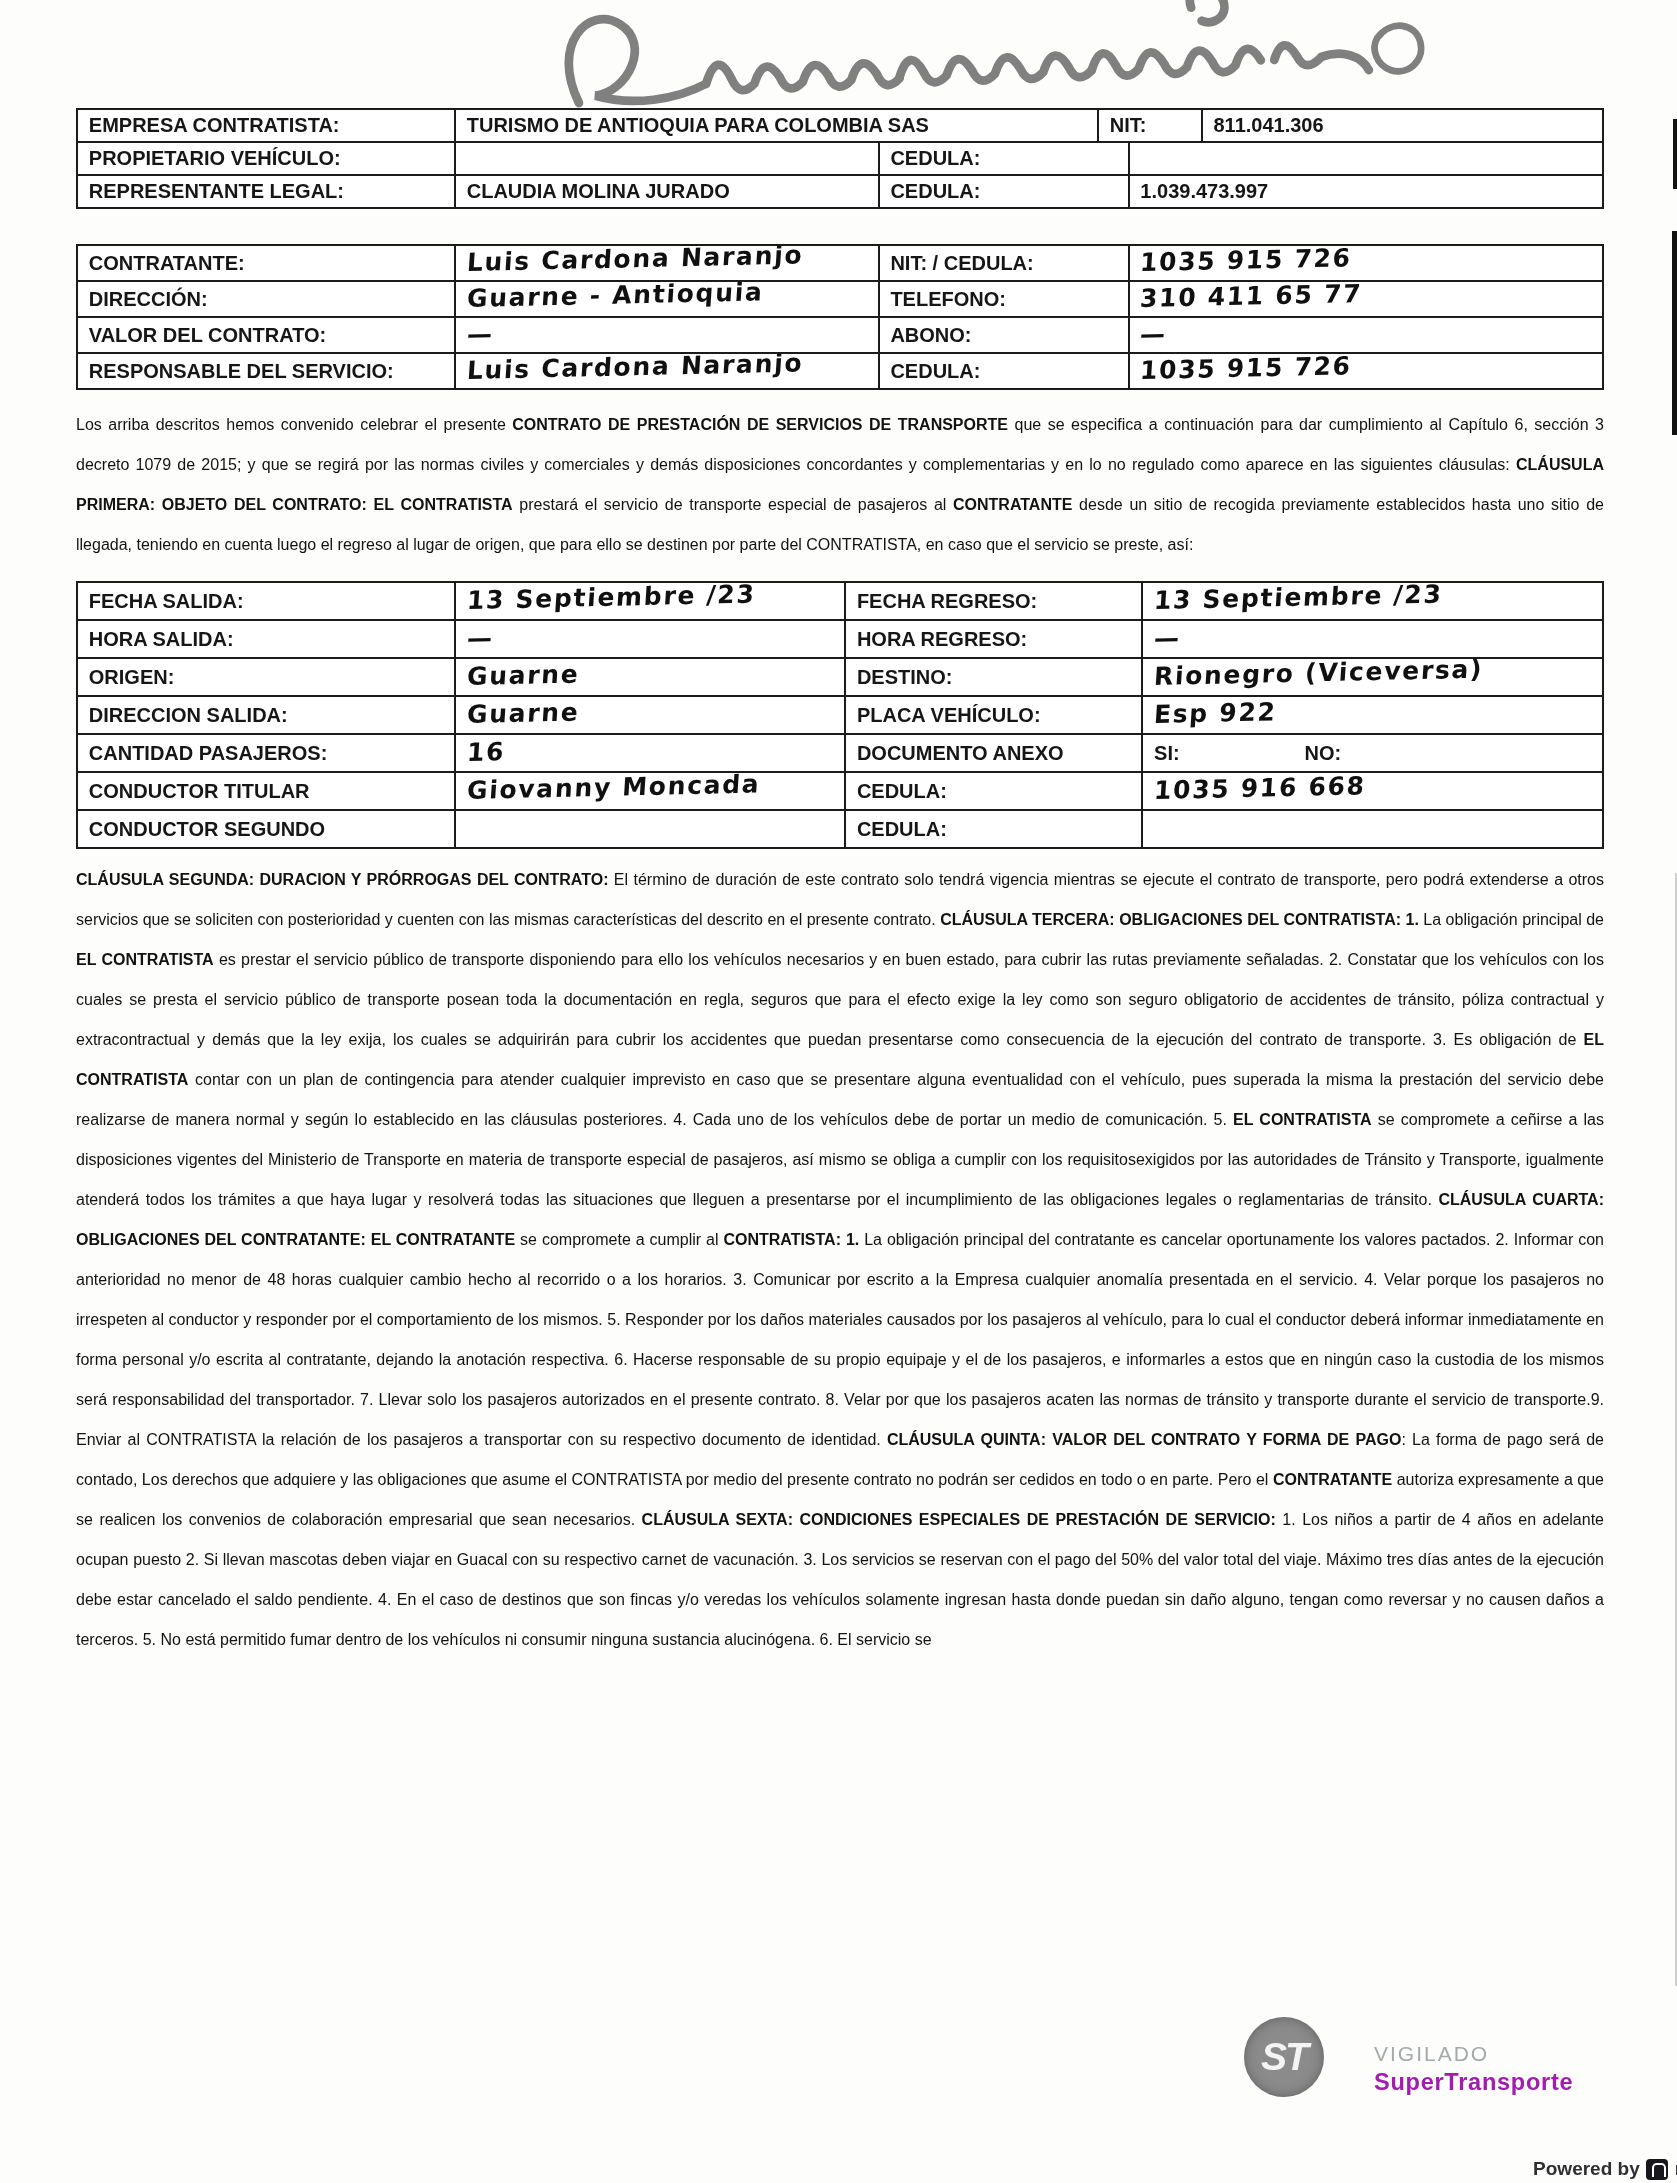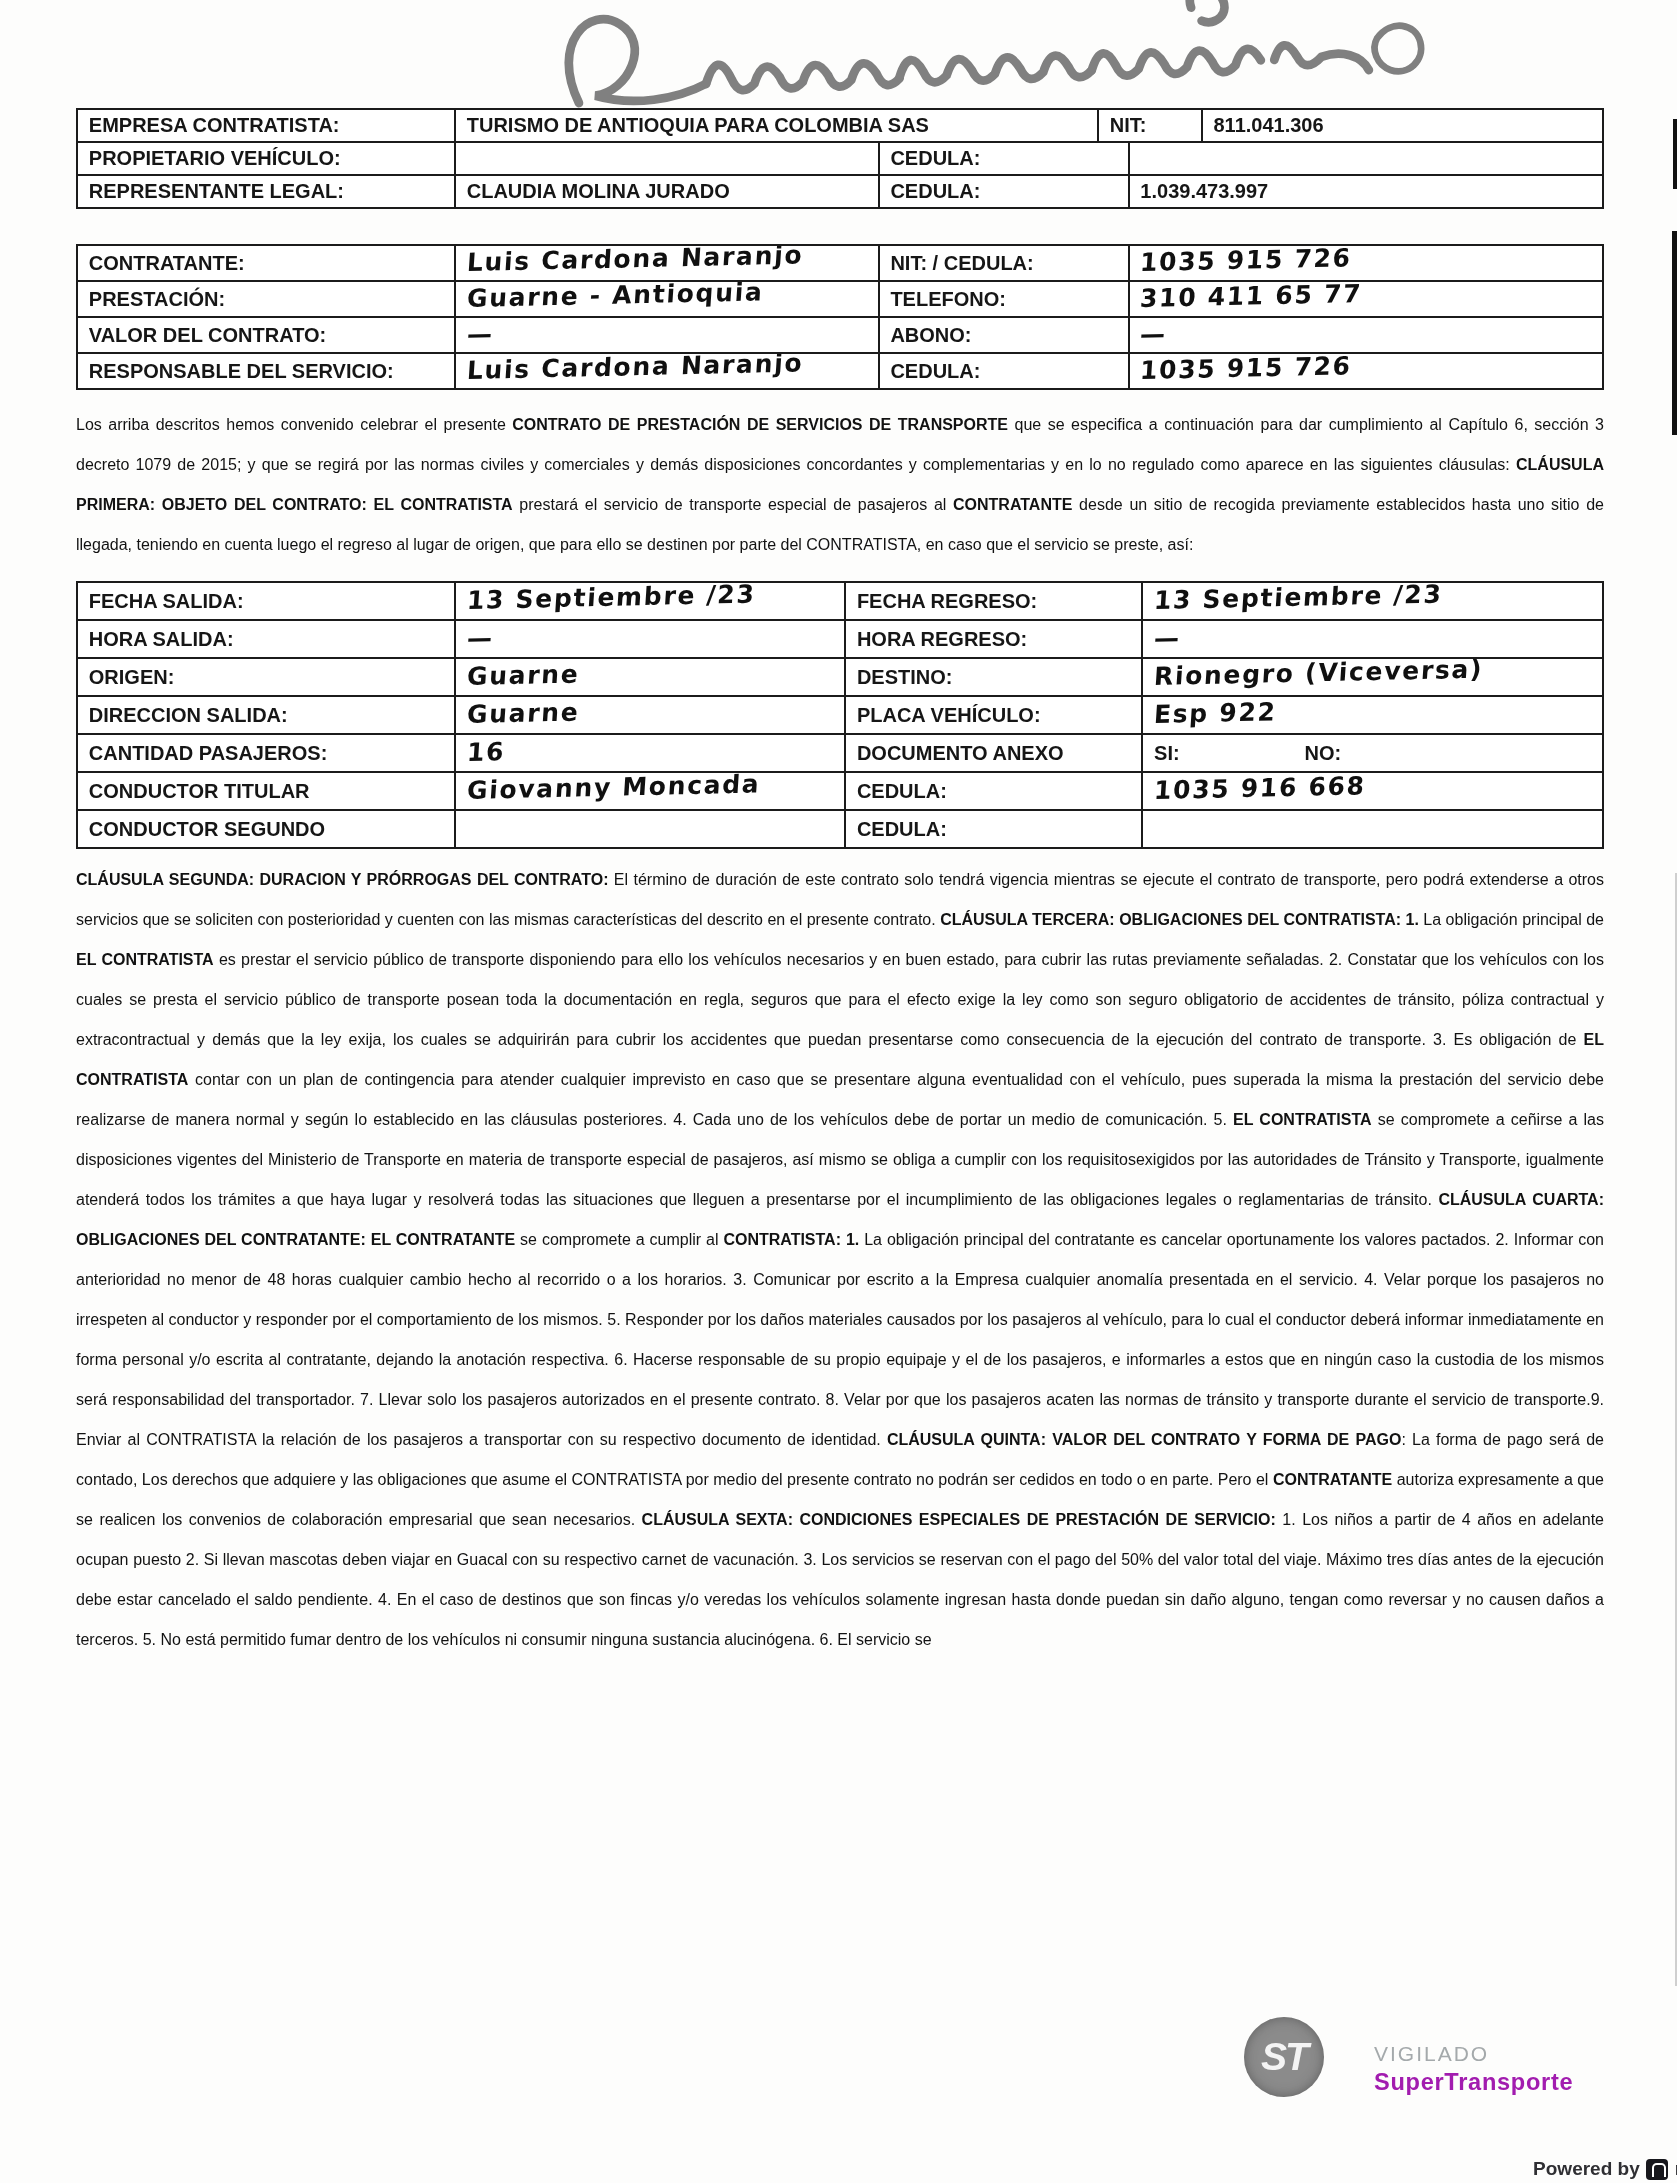--- a/index.html
+++ b/index.html
@@ -105,21 +105,21 @@
       <div class="cell">CONTRATANTE:</div>
       <div class="cell">
           <span class="hw">Luis Cardona Naranjo</span>
         </div>
       <div class="cell">NIT: / CEDULA:</div>
       <div class="cell">
           <span class="hw">1035 915 726</span>
         </div>
     </div>
     <div class="row cols-b">
-      <div class="cell">PRESTACIÓN:</div>
+      <div class="cell">DIRECCIÓN:</div>
       <div class="cell">
           <span class="hw">Guarne - Antioquia</span>
         </div>
       <div class="cell">TELEFONO:</div>
       <div class="cell">
           <span class="hw">310 411 65 77</span>
         </div>
     </div>
     <div class="row cols-b">
       <div class="cell">VALOR DEL CONTRATO:</div>

